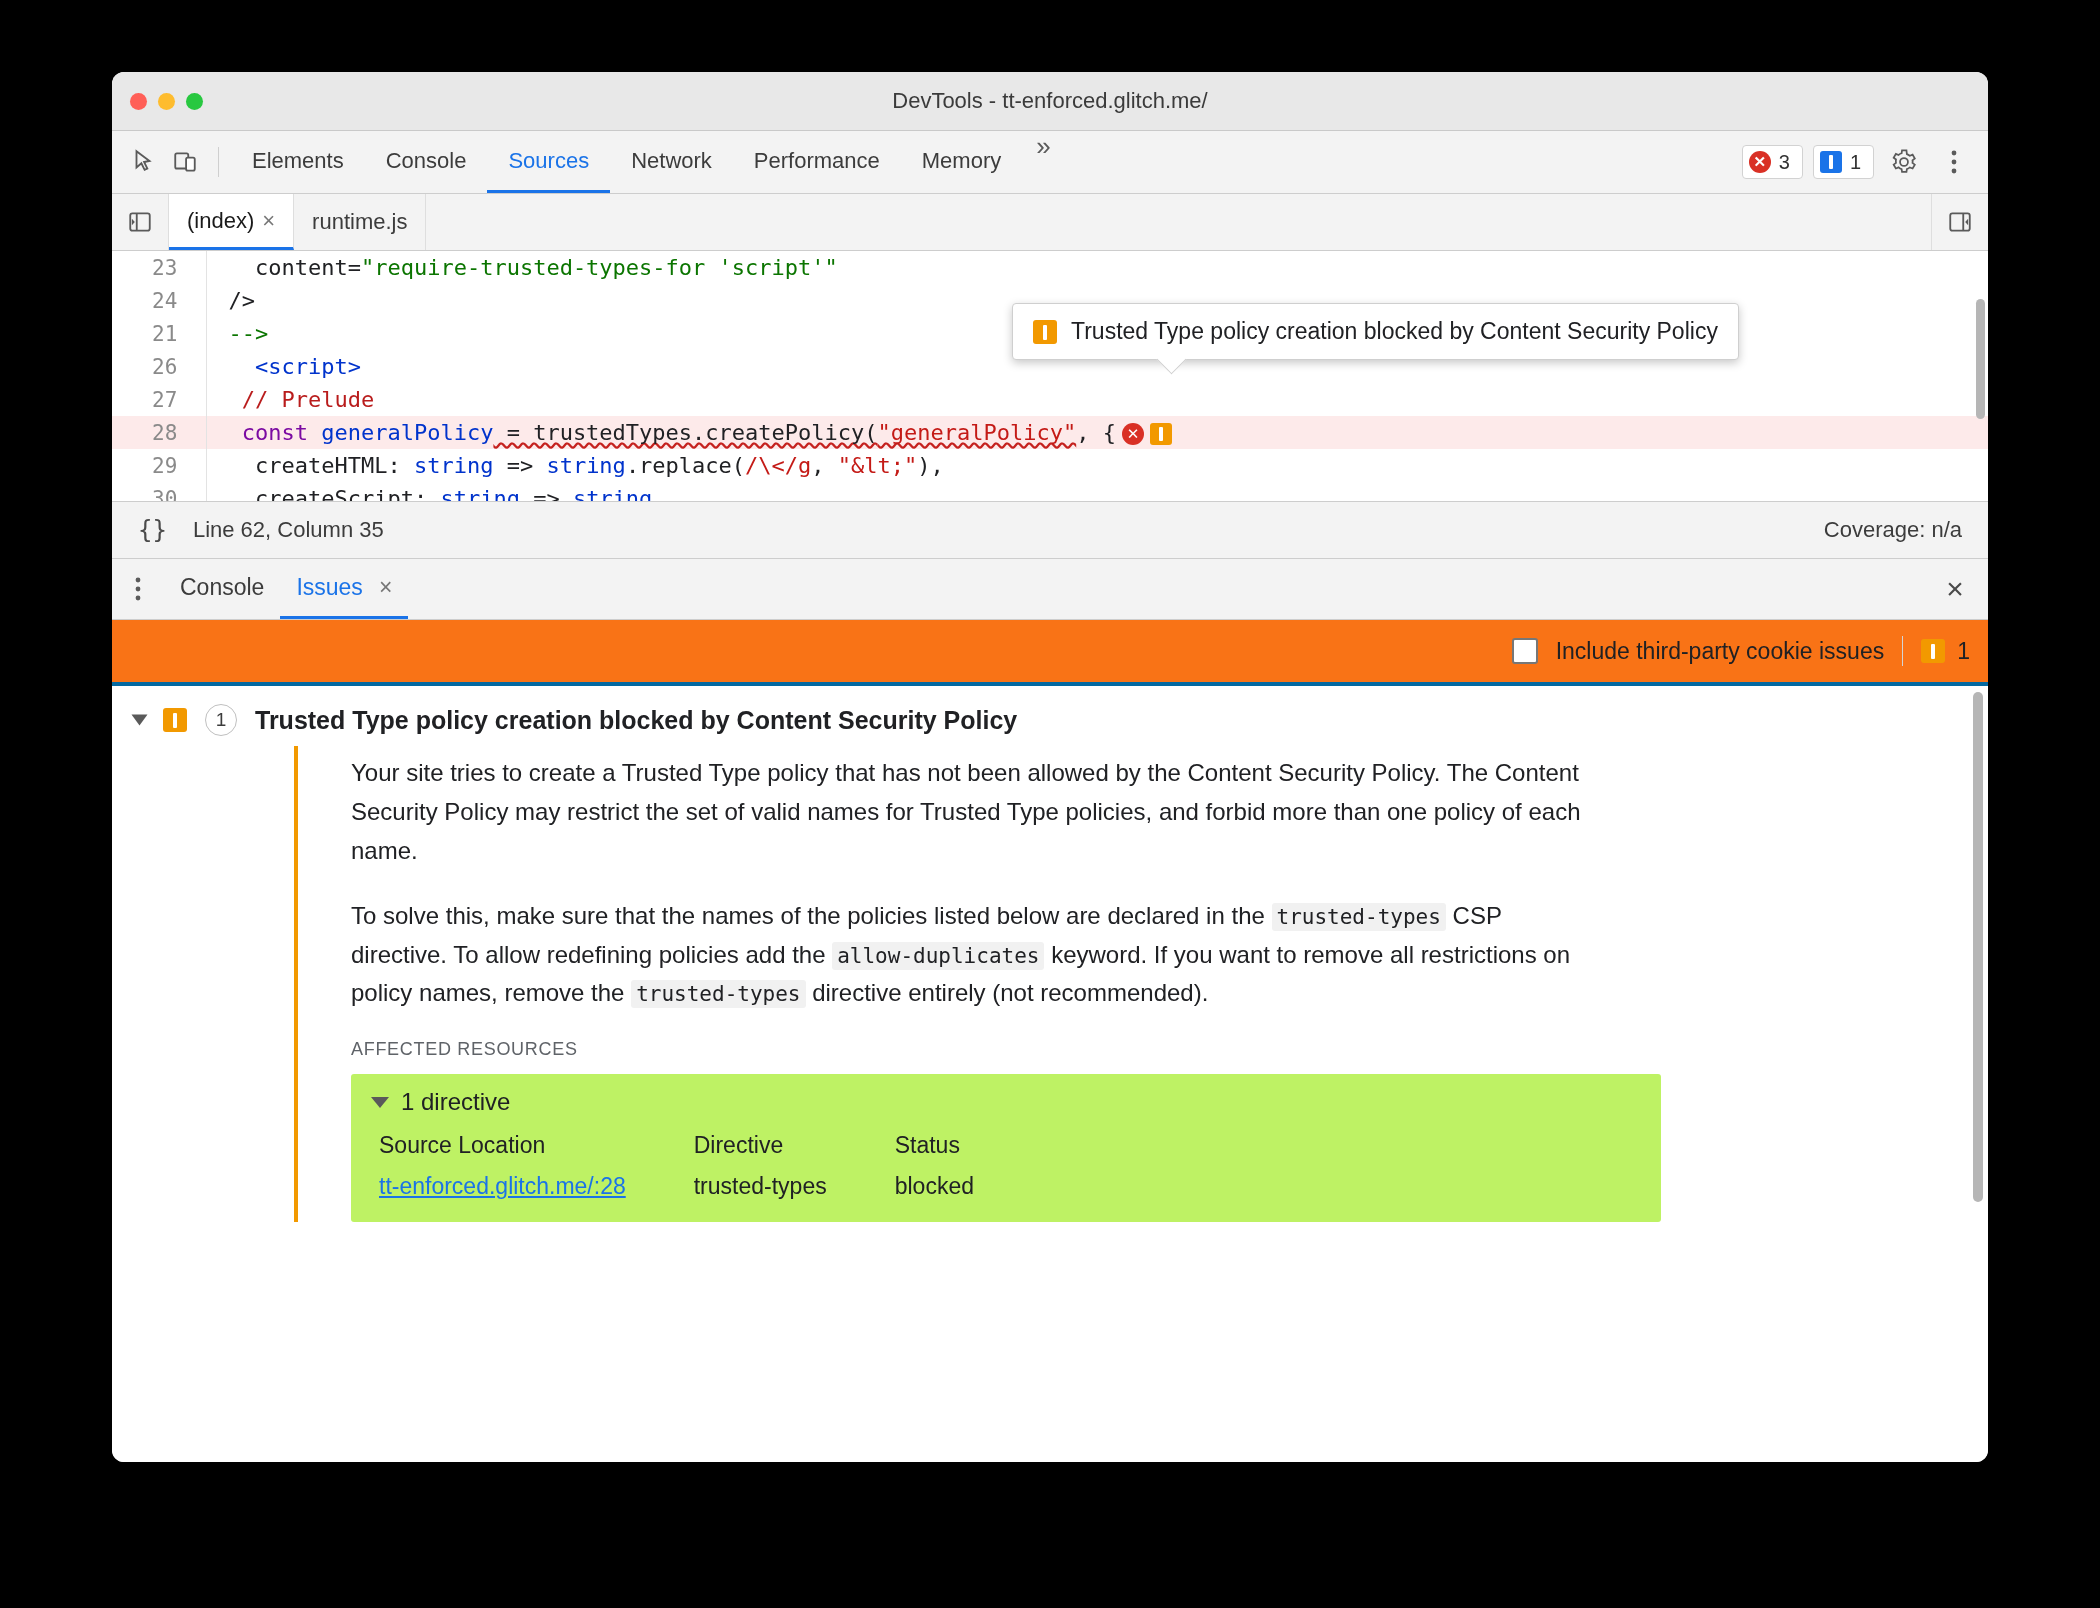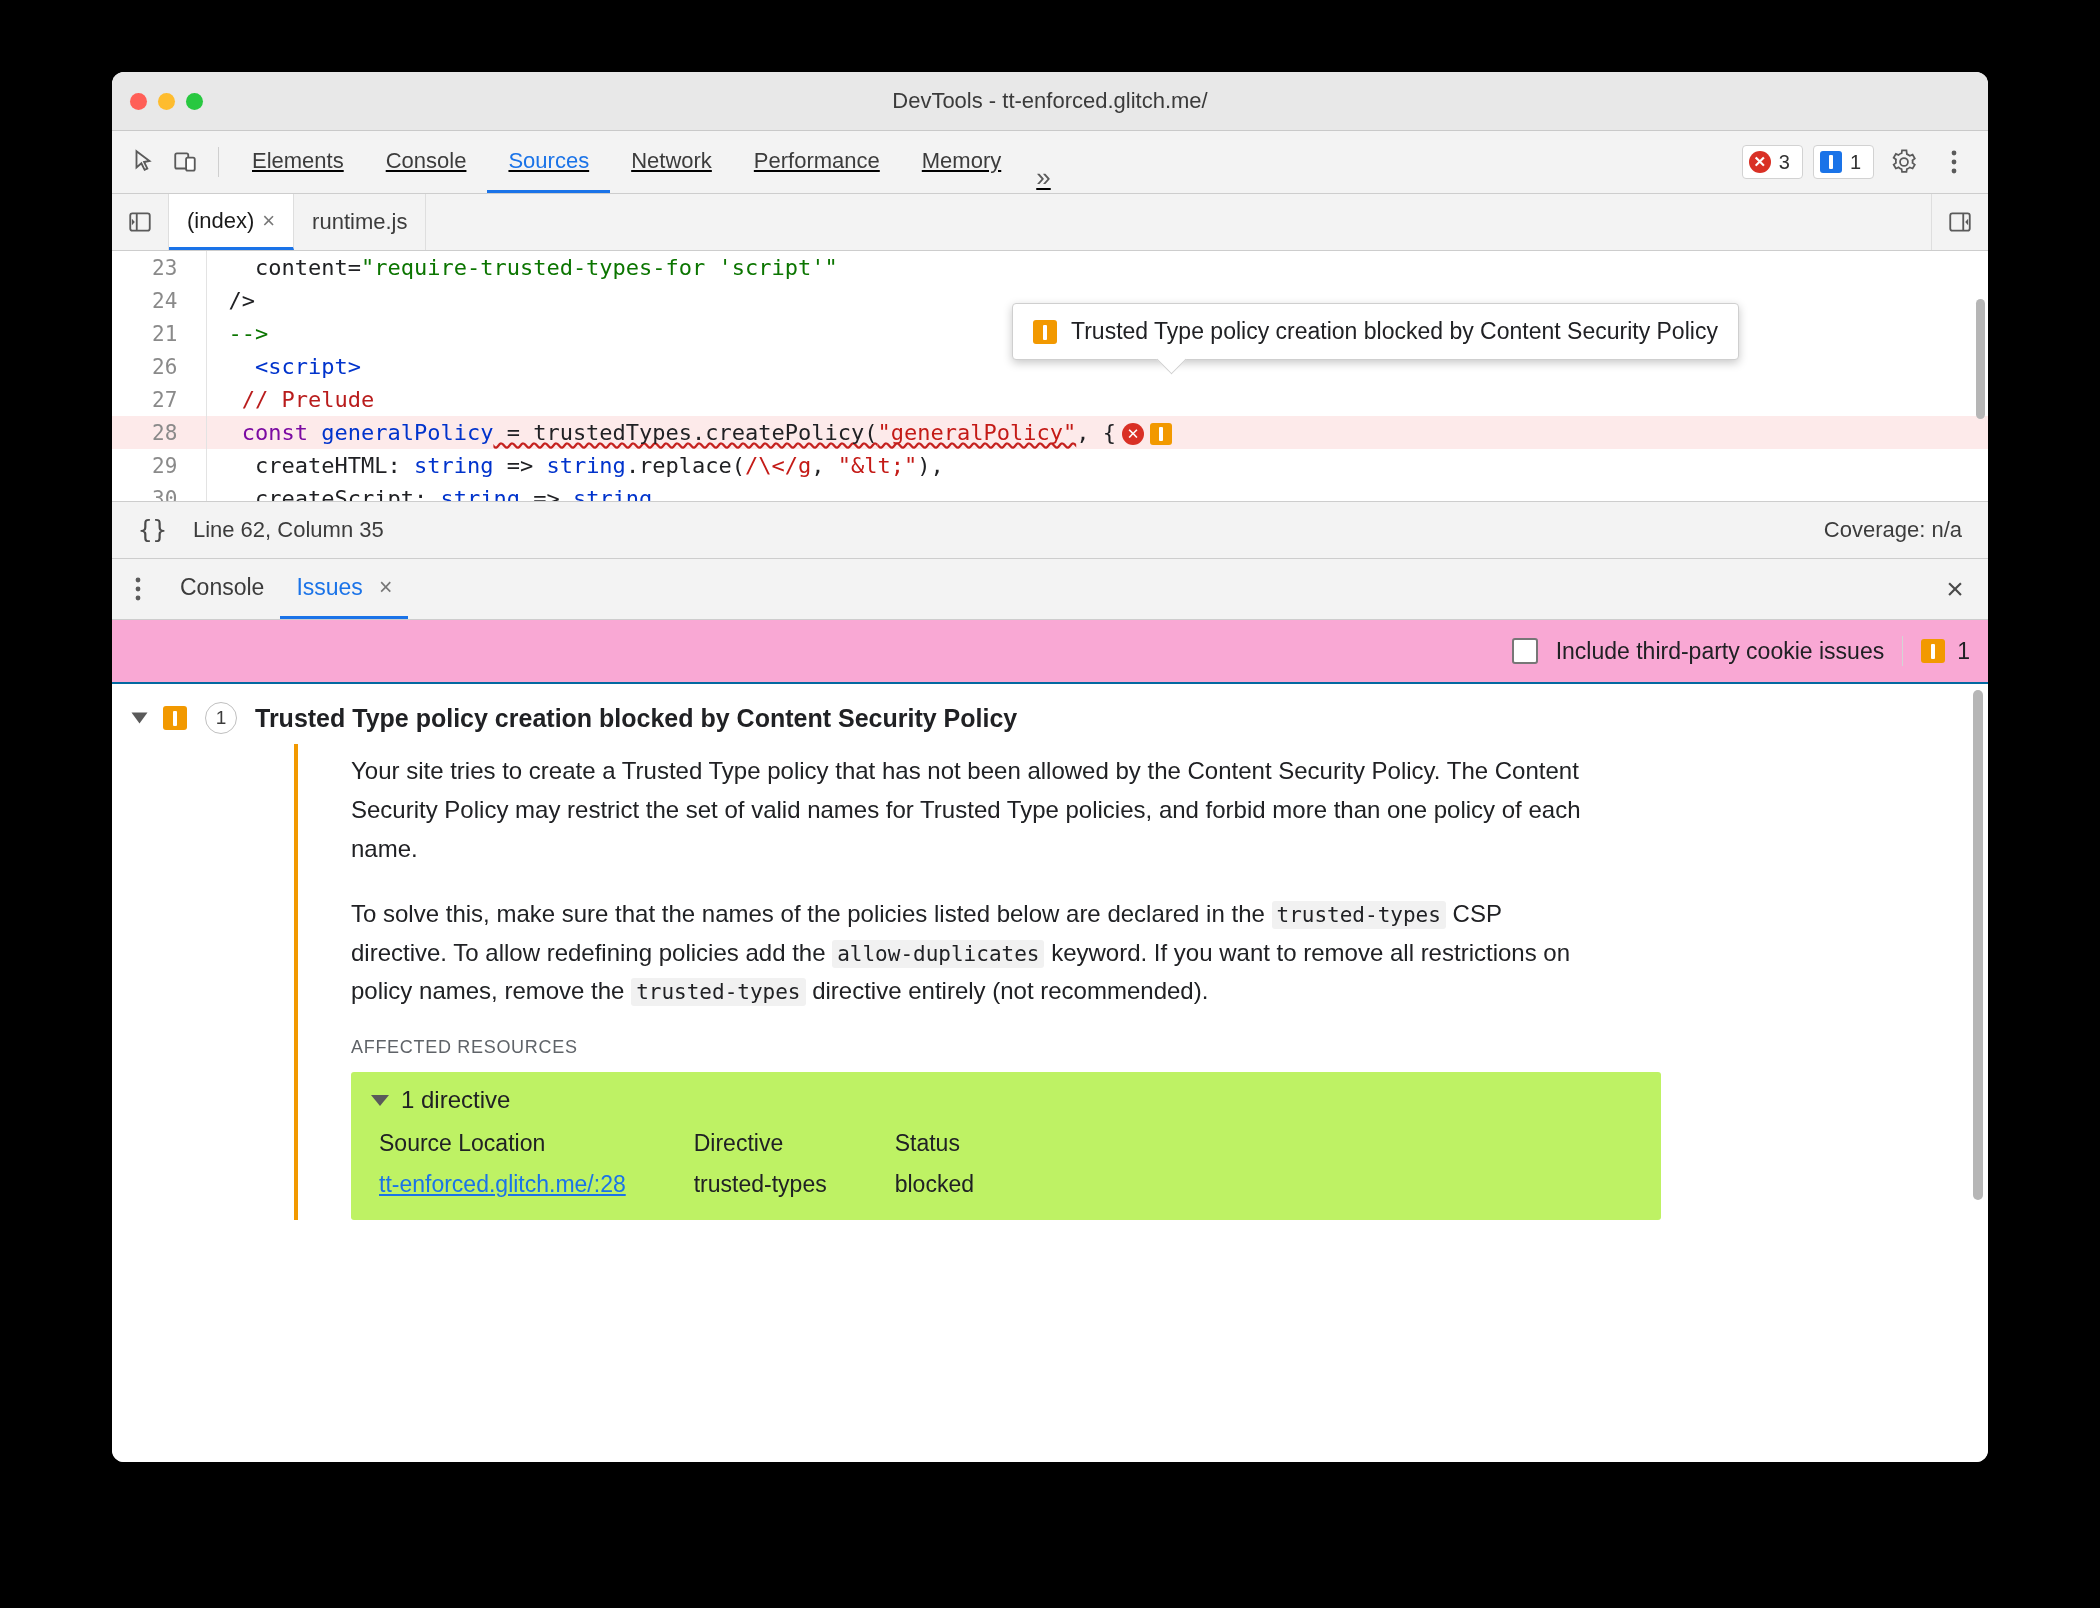--- a/index.html
+++ b/index.html
@@ -68,23 +68,22 @@
     width: 42px; height: 42px;
     display: flex; align-items: center; justify-content: center;
     color: #5a5a5a;
     border-radius: 4px;
   }
   .tb-sep {
     width: 1px; height: 30px; background: #cfcfcf; margin: 0 12px;
   }
   .tabs {
     display: flex;
-    align-items: flex-end;
+    align-items: flex-start;
     height: 100%;
-    text-decoration: underline;
   }
   .tab {
     padding: 0 21px;
     height: 100%;
     display: flex;
     align-items: center;
     font-size: 22px;
     color: #3c3c3c;
     border-bottom: 3px solid transparent;
     box-sizing: border-box;
@@ -356,22 +355,22 @@
     margin-left: auto;
     width: 66px;
     display: flex; align-items: center; justify-content: center;
     color: #4a4a4a;
     font-size: 30px;
   }
 
   
   .filterbar {
     height: 62px;
-    background: #f9a8d4;
-    border-bottom: 2px solid #0369a1;
+    background: #f97316;
+    border-bottom: 4px solid #0369a1;
     display: flex;
     align-items: center;
     justify-content: flex-end;
     padding-right: 18px;
     gap: 18px;
     flex: 0 0 auto;
   }
   .chk {
     width: 22px; height: 22px;
     border: 2px solid #777;

